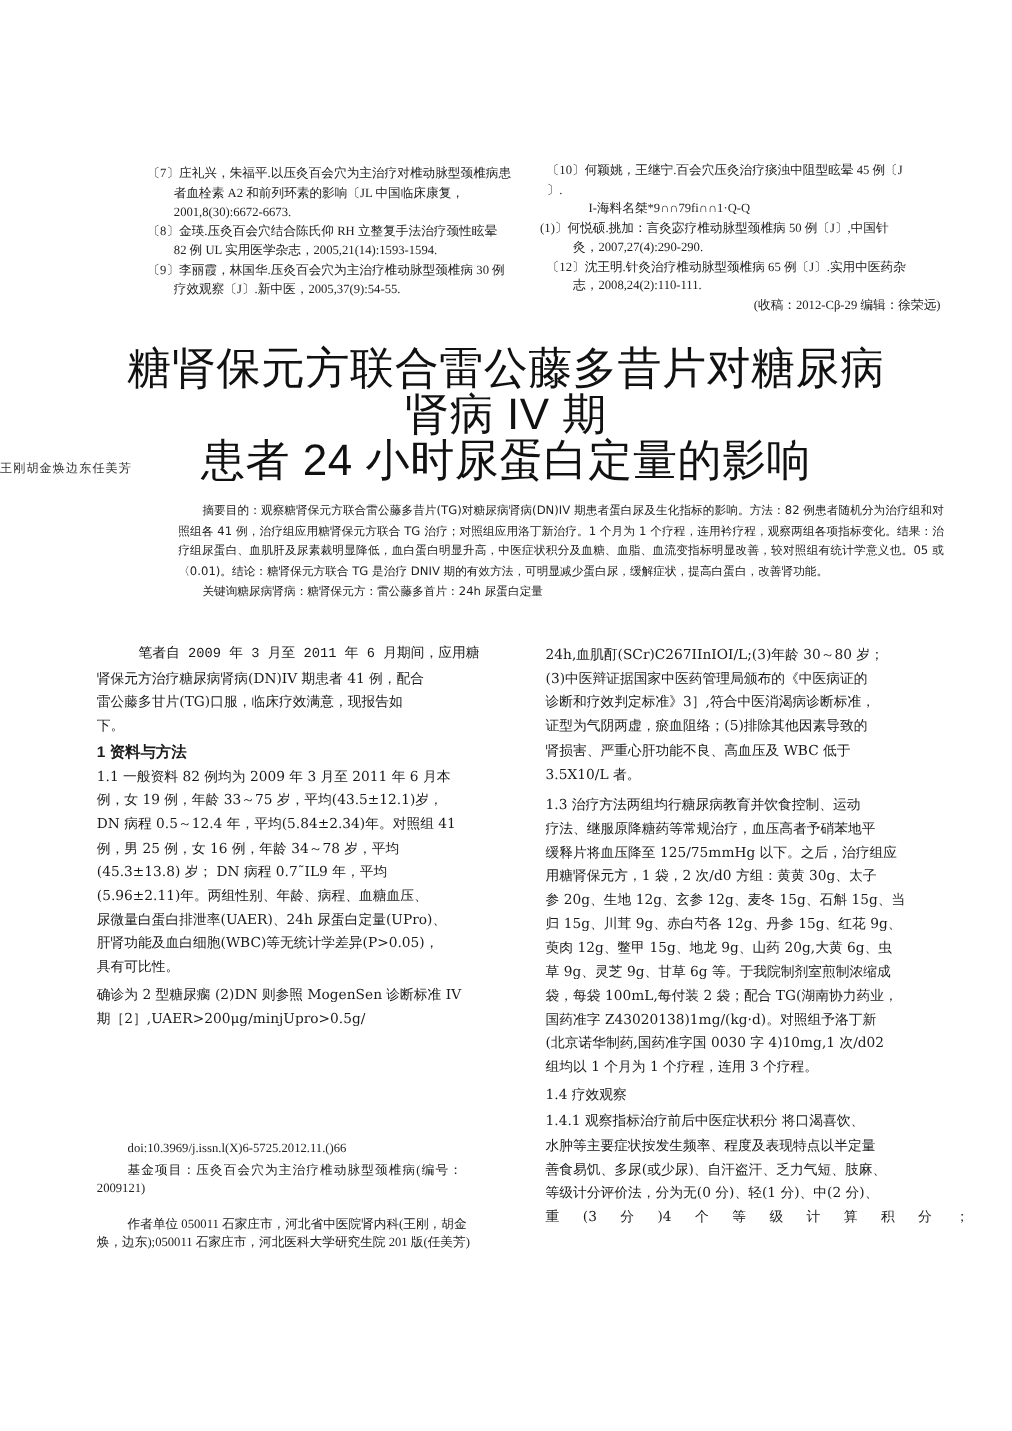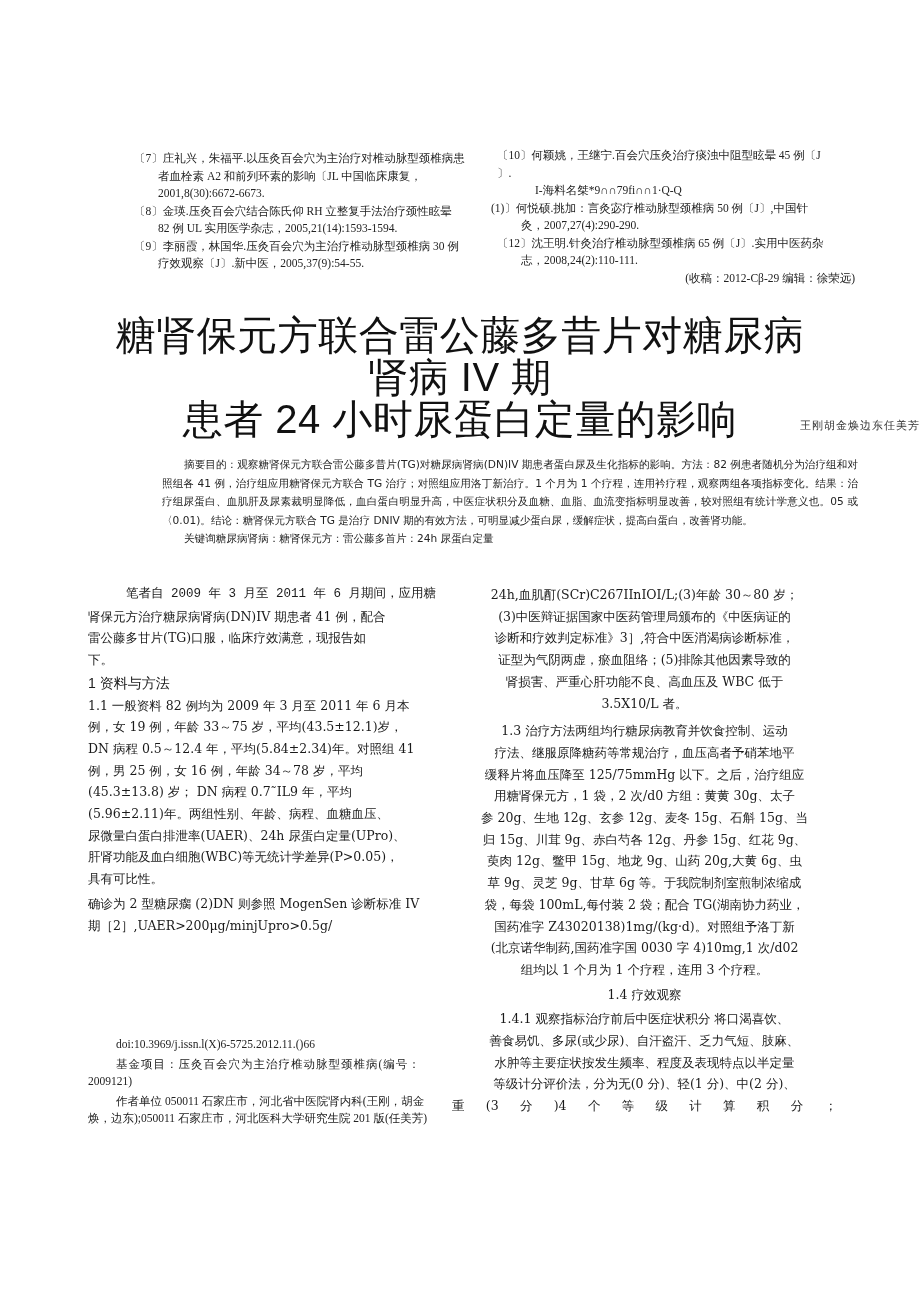--- a/index.html
+++ b/index.html
@@ -4,27 +4,27 @@
 <style>
   html, body { margin:0; padding:0; background:#ffffff; }
   body { width:920px; height:1301px; position:relative; overflow:hidden; color:#1a1a1a;
          font-family:"DejaVu Serif", serif; }
   .abs { position:absolute; }
   .ref { font-family:"Liberation Serif", serif; font-size:11.5px; line-height:17.5px; color:#222; }
   .ref .line { white-space:nowrap; }
   .ref .indent { padding-left:24px; }
   .title { font-family:"Liberation Sans", sans-serif; font-size:40px; line-height:42px; text-align:center;
            left:110px; width:700px; top:314px; color:#111; letter-spacing:0.5px; }
-  .authors { font-family:"DejaVu Sans", sans-serif; font-size:11px; left:0; width:920px; text-align:right; top:418px; color:#333; letter-spacing:1px; }
+  .authors { font-family:"DejaVu Sans", sans-serif; font-size:11px; left:0; width:920px; text-align:left; top:418px; color:#333; letter-spacing:1px; }
   .abstract { left:162px; width:696px; top:455px; font-family:"DejaVu Sans", sans-serif; font-size:10.6px; line-height:18.5px; color:#222; }
   .abstract .p { text-indent:22px; text-align:justify; }
   .col { font-family:"DejaVu Serif", serif; font-size:12.5px; line-height:21.7px; color:#1a1a1a; }
   .col .line { white-space:nowrap; }
   .col .ind { padding-left:38px;font-family:Liberation Mono, monospace; }
-  .h1 { font-family:"Liberation Sans", sans-serif; font-weight:normal; font-size:14px; }
+  .h1 { font-family:"Liberation Sans", sans-serif; font-weight:bold; font-size:14px; }
   .foot { font-family:"Liberation Serif", serif; font-size:11.5px; line-height:17px; color:#222; }
   .foot .ind { padding-left:28px; }
   .justify { display:flex; justify-content:space-between; }
 </style>
 </head>
 <body>
 
 <div class="abs ref" style="left:134px; top:150px; width:380px;">
   <div>
     <div class="line">〔7〕庄礼兴，朱福平.以压灸百会穴为主治疗对椎动脉型颈椎病患</div>
@@ -93,26 +93,26 @@
   </div>
   <div style="margin-top:3px;">
     <div class="line">确诊为 2 型糖尿瘸 (2)DN 则参照 MogenSen 诊断标准 IV</div>
     <div class="line">期［2］,UAER&gt;200μg/minjUpro&gt;0.5g/</div>
   </div>
 </div>
 
 <div class="abs foot" style="left:88px; top:1036px; width:380px;">
   <div class="ind" style="margin-bottom:3px;">doi:10.3969/j.issn.l(X)6-5725.2012.11.()66</div>
   <div class="ind" style="letter-spacing:1px;">基金项目：压灸百会穴为主治疗椎动脉型颈椎病(编号：</div>
-  <div style="margin-bottom:3px;">2009121)</div>
+  <div style="margin-bottom:15px;">2009121)</div>
   <div class="ind">作者单位 050011 石家庄市，河北省中医院肾内科(王刚，胡金</div>
   <div>焕，边东);050011 石家庄市，河北医科大学研究生院 201 版(任美芳)</div>
 </div>
 
-<div class="abs col" style="left:452px; top:584px; width:385px;text-align:center;">
+<div class="abs col" style="left:496px; top:584px; width:385px;">
   <div>
     <div class="line">24h,血肌酊(SCr)C267IInIOI/L;(3)年龄 30～80 岁；</div>
     <div class="line">(3)中医辩证据国家中医药管理局颁布的《中医病证的</div>
     <div class="line">诊断和疗效判定标准》3］,符合中医消渴病诊断标准，</div>
     <div class="line">证型为气阴两虚，瘀血阻络；(5)排除其他因素导致的</div>
     <div class="line">肾损害、严重心肝功能不良、高血压及 WBC 低于</div>
     <div class="line">3.5X10/L 者。</div>
   </div>
   <div style="margin-top:6px;">
     <div class="line">1.3  治疗方法两组均行糖尿病教育并饮食控制、运动</div>
@@ -124,22 +124,22 @@
     <div class="line">萸肉 12g、鳖甲 15g、地龙 9g、山药 20g,大黄 6g、虫</div>
     <div class="line">草 9g、灵芝 9g、甘草 6g 等。于我院制剂室煎制浓缩成</div>
     <div class="line">袋，每袋 100mL,每付装 2 袋；配合 TG(湖南协力药业，</div>
     <div class="line">国药准字 Z43020138)1mg/(kg·d)。对照组予洛丁新</div>
     <div class="line">(北京诺华制药,国药准字国 0030 字 4)10mg,1 次/d02</div>
     <div class="line">组均以 1 个月为 1 个疗程，连用 3 个疗程。</div>
   </div>
   <div class="line" style="margin-top:3px;">1.4  疗效观察</div>
   <div style="margin-top:3px;">
     <div class="line">1.4.1   观察指标治疗前后中医症状积分 将口渴喜饮、</div>
+    <div class="line">水肿等主要症状按发生频率、程度及表现特点以半定量</div>
     <div class="line">善食易饥、多尿(或少尿)、自汗盗汗、乏力气短、肢麻、</div>
-    <div class="line">水肿等主要症状按发生频率、程度及表现特点以半定量</div>
     <div class="line">等级计分评价法，分为无(0 分)、轻(1 分)、中(2 分)、</div>
     <div class="line justify">
       <span>重</span>
       <span>(3</span>
       <span>分</span>
       <span>)4</span>
       <span>个</span>
       <span>等</span>
       <span>级</span>
       <span>计</span>

